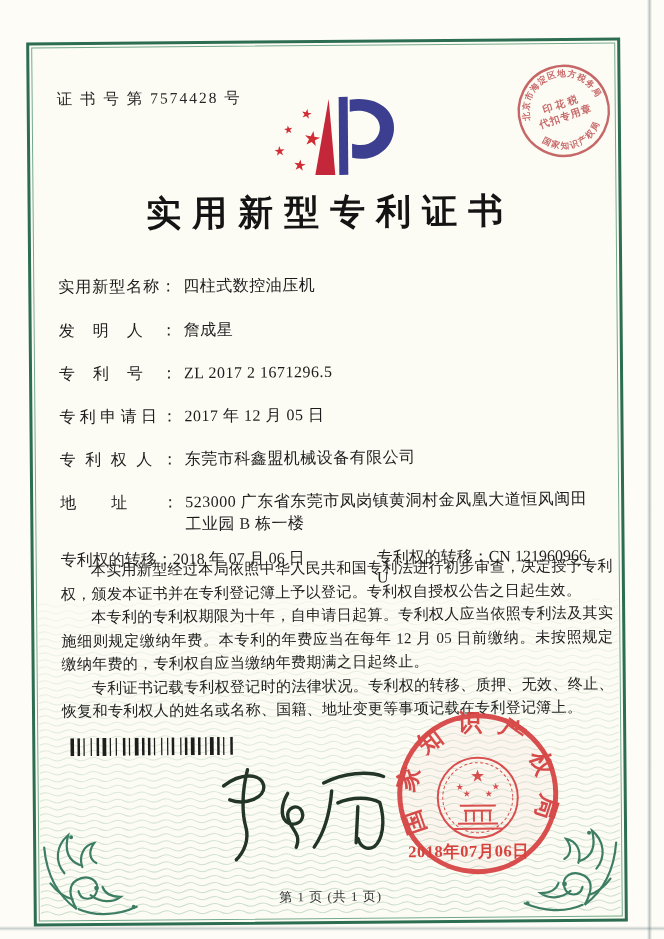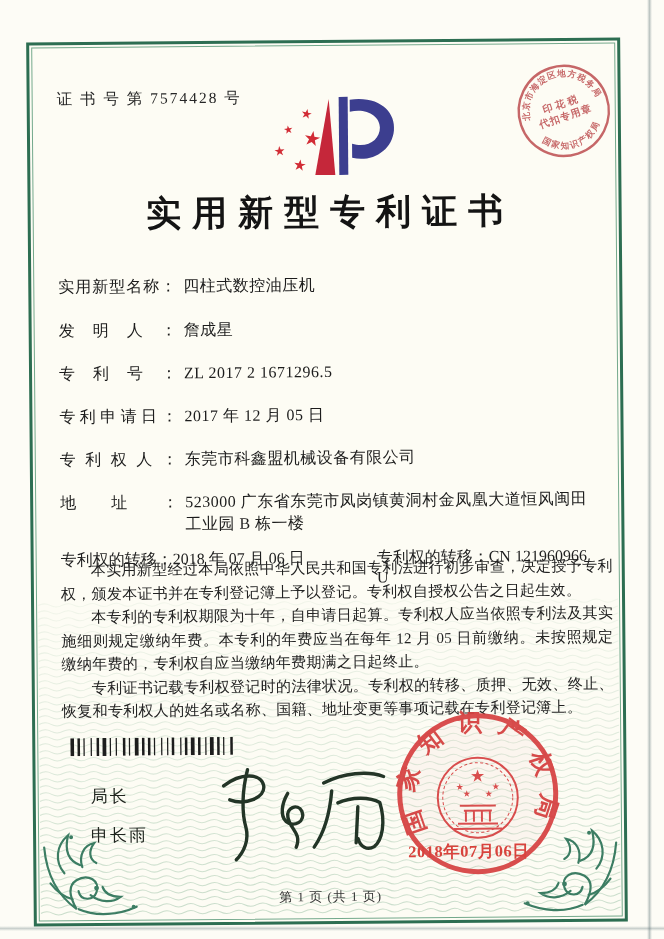--- a/index.html
+++ b/index.html
@@ -248,24 +248,20 @@
       <rect x="114.59999999999992" y="0" width="2.5" height="18" fill="#1d1d1d"></rect>
       <rect x="120.54999999999991" y="0" width="3.75" height="18" fill="#1d1d1d"></rect>
       <rect x="127.7499999999999" y="0" width="2.5" height="18" fill="#1d1d1d"></rect>
       <rect x="134.9499999999999" y="0" width="1.25" height="18" fill="#1d1d1d"></rect>
       <rect x="139.6499999999999" y="0" width="3.75" height="18" fill="#1d1d1d"></rect>
       <rect x="146.84999999999988" y="0" width="2.5" height="18" fill="#1d1d1d"></rect>
       <rect x="152.79999999999987" y="0" width="1.25" height="18" fill="#1d1d1d"></rect>
       <rect x="159.99999999999986" y="0" width="2.5" height="18" fill="#1d1d1d"></rect>
     </svg>
 
-  <div class="signer">
-    <div>局长</div>
-    <div>申长雨</div>
-  </div>
 
   <svg class="signature" viewBox="0 0 210 110">
     <g fill="none" stroke="#233527" stroke-width="3.4" stroke-linecap="round" stroke-linejoin="round">
       <path d="M64 14 C58 36 58 58 62 72 C65 84 60 96 52 104"></path>
       <path d="M40 30 C58 16 78 18 80 30 C82 42 62 50 46 44"></path>
       <path d="M104 38 C98 48 96 60 102 66 C110 73 122 66 118 56 C114 48 102 52 104 62 C106 74 118 78 112 92"></path>
       <path d="M140 28 C160 18 184 16 200 22"></path>
       <path d="M148 36 C146 58 140 78 130 92"></path>
       <path d="M154 48 C168 42 186 42 196 48 C202 68 198 86 190 92 C183 96 176 92 174 84"></path>
       <path d="M174 52 L172 88"></path>

